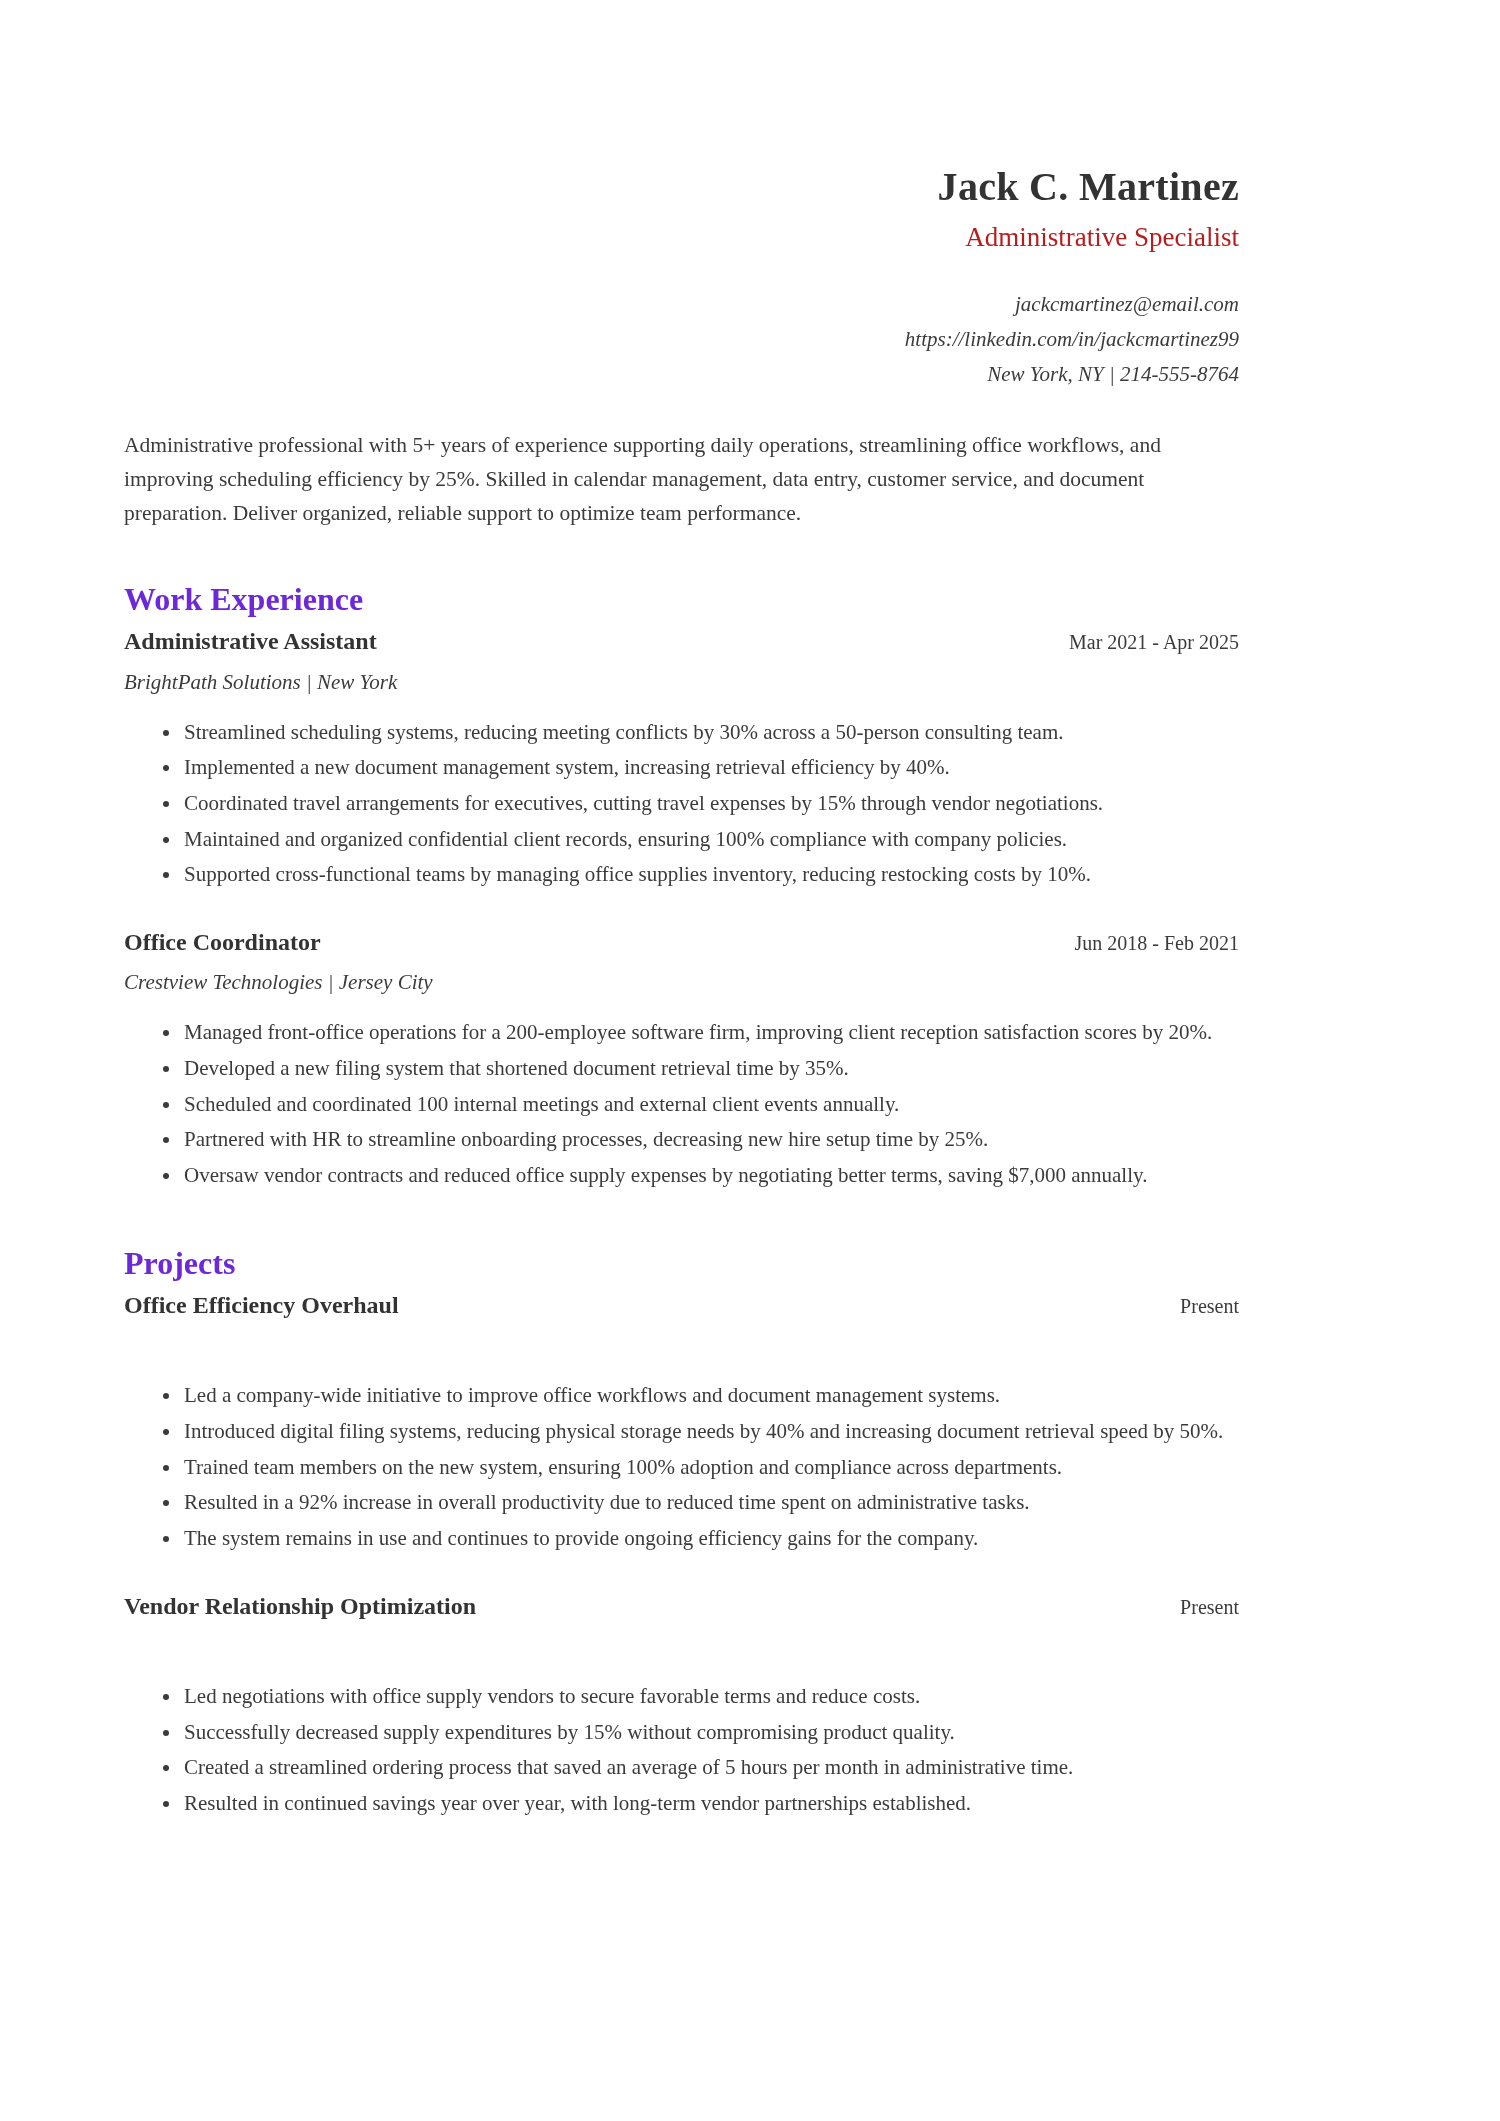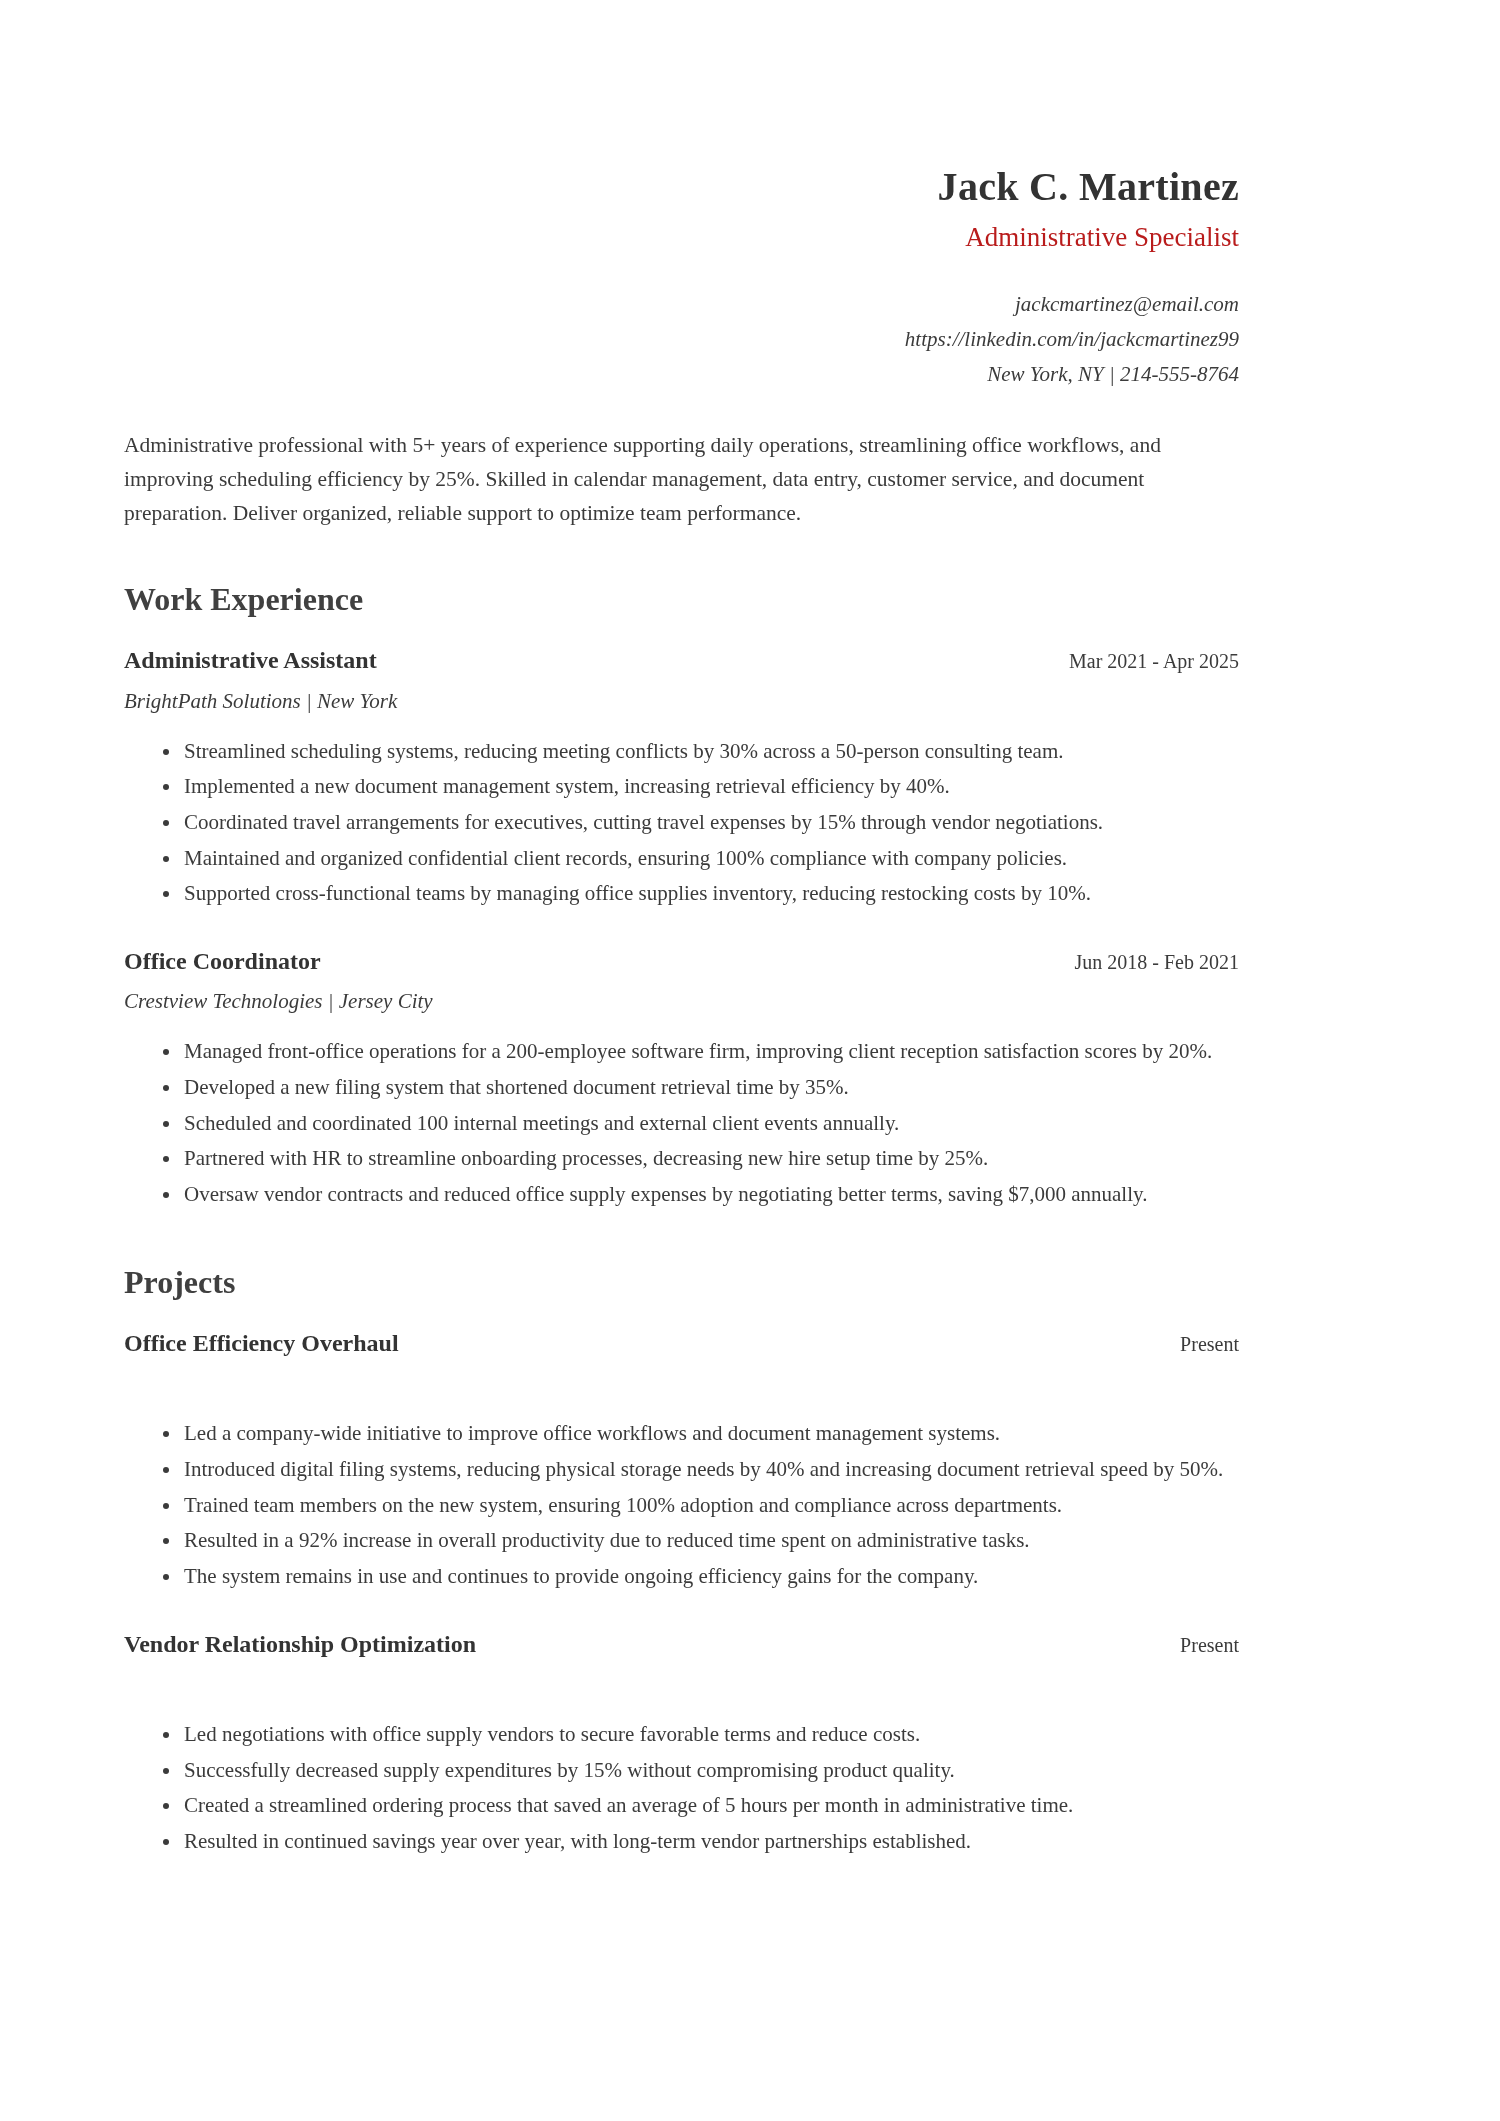--- a/index.html
+++ b/index.html
@@ -42,25 +42,25 @@
     margin: 36px 0 0 0;
     font-size: 21.5px;
     line-height: 34px;
     text-align: left;
   }
 
   
   .section-heading {
     font-size: 32px;
     font-weight: 700;
-    color: #404040;
+    color: #6d28d9;
     margin: 50px 0 0 0;
     line-height: 1.2;
   }
-  .entry { margin-top: 27px; }
+  .entry { margin-top: 8px; }
   .entry + .entry { margin-top: 34px; }
   .entry-header {
     display: flex;
     justify-content: space-between;
     align-items: baseline;
   }
   .entry-title {
     font-size: 24px;
     font-weight: 700;
     color: #333333;

